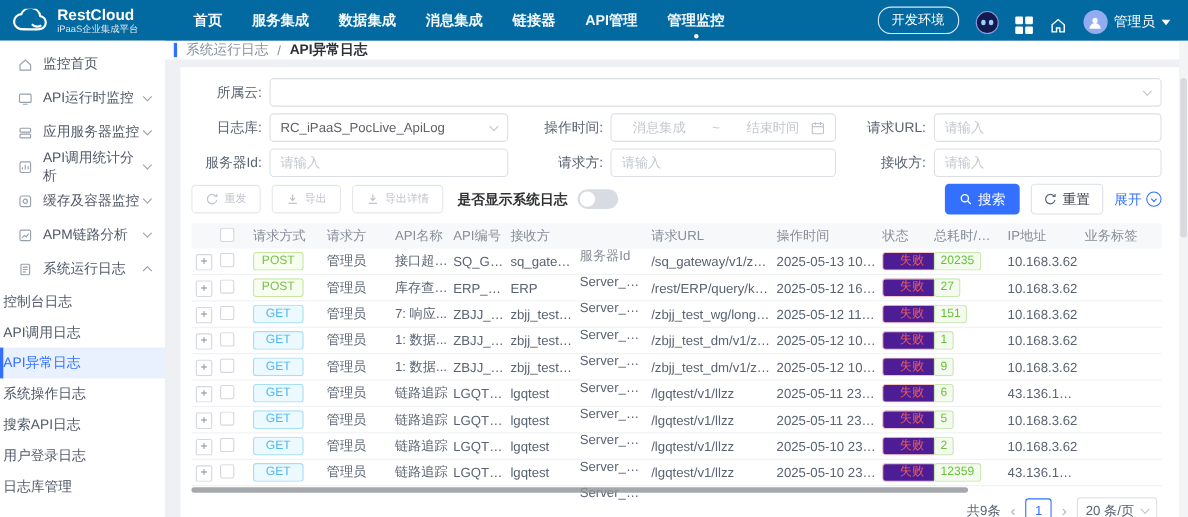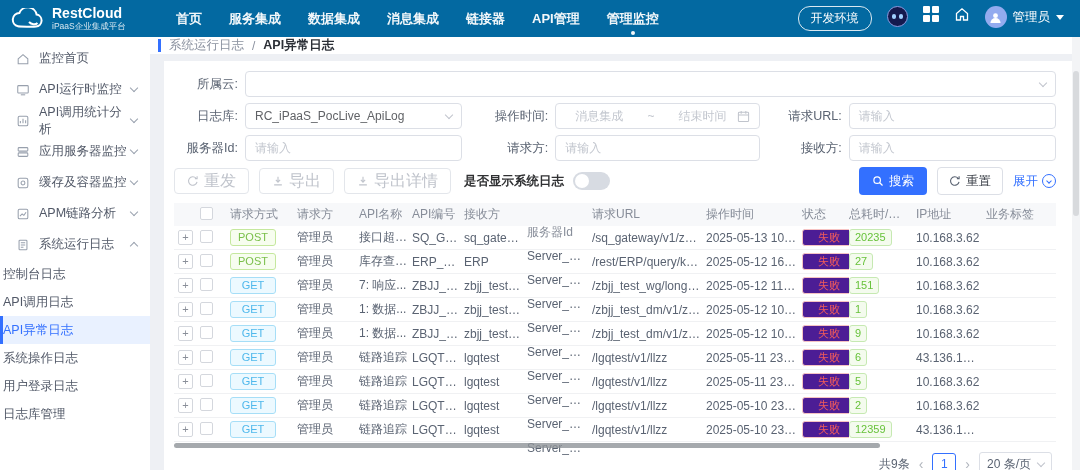--- a/index.html
+++ b/index.html
@@ -11,21 +11,21 @@
   }
   
   .topbar { height:37px; background:#0369a1; display:flex; align-items:center; color:#fff; padding:0 16px 0 10px; }
   .logo { display:flex; align-items:center; gap:8px; width:152px; }
   .logo svg { flex:none; }
   .logo-text .name { font-size:14px; font-weight:bold; line-height:15px; }
   .logo-text .sub { font-size:8.5px; opacity:.85; line-height:10px; }
   .nav-menu { display:flex; gap:27px; margin-left:14px; font-size:13px; }
   .nav-item { position:relative; cursor:pointer; opacity:.95; padding:11px 0; font-weight:bold; }
   .nav-dot { position:absolute; left:50%; bottom:4px; width:4px; height:4px; border-radius:50%; background:#fff; transform:translateX(-50%); }
-  .topbar-right { margin-left:auto; display:flex; align-items:flex-start; gap:15px; }
+  .topbar-right { margin-left:auto; display:flex; align-items:flex-end; gap:15px; }
   .env-btn { border:1px solid rgba(255,255,255,.85); border-radius:12px; padding:3px 12px; font-size:12px; cursor:pointer; }
   .robot-icon { width:21px; height:21px; border-radius:50%; background:#141a4e; border:1px solid #8e9ae0; display:flex; align-items:center; justify-content:center; gap:3px; cursor:pointer; }
   .robot-icon i { width:4px; height:5px; border-radius:2px; background:#9fd0ff; }
   .grid-icon { display:grid; grid-template-columns:7px 7px; grid-gap:2px; cursor:pointer; }
   .grid-icon i { width:7px; height:7px; background:#fff; border-radius:1px; }
   .avatar { width:22px; height:22px; border-radius:50%; background:#93abef; display:flex; align-items:center; justify-content:center; }
   .user { display:flex; align-items:center; gap:6px; font-size:12.5px; cursor:pointer; }
   .caret-down { width:0; height:0; border-left:4px solid transparent; border-right:4px solid transparent; border-top:5px solid #fff; }
   
   .layout { display:flex; height:433px; }
@@ -54,21 +54,21 @@
   .w2 { width:224px; }
   .w3 { width:227px; }
   .lbl2 { width:76px; margin-left:10px; }
   .lbl3 { width:64px; margin-left:18px; }
   .sel-caret { margin-left:auto; width:6px; height:6px; border-right:1.2px solid #c0c4cc; border-bottom:1.2px solid #c0c4cc; transform:rotate(45deg); margin-top:-3px; }
   .range-sep { color:#c3c7cf; margin:0 14px; }
   .range-start,.range-end { flex:1; text-align:center; }
   .cal-icon { margin-left:auto; display:flex; }
   
   .toolbar { display:flex; align-items:center; margin:3px 0 8px; }
-  .tb-btn { height:26px; padding:0 12px; border:1px solid #e3e6eb; border-radius:4px; background:#fff; color:#c0c4cc; font-size:16px; display:flex; align-items:center; gap:5px; margin-right:10px; cursor:not-allowed; }
+  .tb-btn { height:26px; padding:0 12px; border:1px solid #e3e6eb; border-radius:4px; background:#fff; color:#c0c4cc; font-size:10px; display:flex; align-items:center; gap:5px; margin-right:10px; cursor:not-allowed; }
   .toggle-label { font-weight:bold; color:#303133; font-size:12.5px; margin:0 9px 0 3px; }
   .toggle { width:37px; height:18px; border-radius:9px; background:#d7dbe2; position:relative; cursor:pointer; flex:none; }
   .toggle i { position:absolute; width:14px; height:14px; background:#fff; border-radius:50%; top:2px; left:2px; }
   .tb-right { margin-left:auto; display:flex; align-items:center; gap:10px; }
   .search-btn { background:#3370ff; color:#fff; border:none; height:28px; padding:0 13px; border-radius:4px; font-size:12.5px; display:flex; align-items:center; gap:5px; cursor:pointer; }
   .reset-btn { background:#fff; border:1px solid #dcdfe6; height:28px; padding:0 11px; border-radius:4px; color:#3a3f47; font-size:12.5px; display:flex; align-items:center; gap:5px; cursor:pointer; }
   .expand-link { color:#3370ff; font-size:12.5px; display:flex; align-items:center; gap:4px; cursor:pointer; }
   .circ { width:14px; height:14px; border:1px solid #3370ff; border-radius:50%; position:relative; }
   .circ i { position:absolute; left:4px; top:3.5px; width:4px; height:4px; border-right:1.2px solid #3370ff; border-bottom:1.2px solid #3370ff; transform:rotate(45deg); }
   
@@ -170,35 +170,35 @@
             <rect x="2" y="3" width="12" height="8.5" rx="1"></rect>
             <path d="M5.5 13.5h5"></path>
           </svg>
         </span>
         <span>API运行时监控</span>
         <span class="chev "></span>
       </div>
       <div class="side-item">
         <span class="icon">
           <svg width="14" height="14" viewBox="0 0 16 16" fill="none" stroke="#98a0ad" stroke-width="1.2">
+            <rect x="2.5" y="3" width="11" height="4" rx="1"></rect>
+            <rect x="2.5" y="9" width="11" height="4" rx="1"></rect>
+          </svg>
+        </span>
+        <span>应用服务器监控</span>
+        <span class="chev "></span>
+      </div>
+      <div class="side-item">
+        <span class="icon">
+          <svg width="14" height="14" viewBox="0 0 16 16" fill="none" stroke="#98a0ad" stroke-width="1.2">
             <rect x="2.5" y="2.5" width="11" height="11" rx="1.5"></rect>
             <path d="M5 10.5V8M8 10.5V5.5M11 10.5V7"></path>
           </svg>
         </span>
         <span>API调用统计分析</span>
-        <span class="chev "></span>
-      </div>
-      <div class="side-item">
-        <span class="icon">
-          <svg width="14" height="14" viewBox="0 0 16 16" fill="none" stroke="#98a0ad" stroke-width="1.2">
-            <rect x="2.5" y="3" width="11" height="4" rx="1"></rect>
-            <rect x="2.5" y="9" width="11" height="4" rx="1"></rect>
-          </svg>
-        </span>
-        <span>应用服务器监控</span>
         <span class="chev "></span>
       </div>
       <div class="side-item">
         <span class="icon">
           <svg width="14" height="14" viewBox="0 0 16 16" fill="none" stroke="#98a0ad" stroke-width="1.2">
             <rect x="2.5" y="2.5" width="11" height="11" rx="2"></rect>
             <circle cx="8" cy="8" r="2.2"></circle>
           </svg>
         </span>
         <span>缓存及容器监控</span>
@@ -221,20 +221,21 @@
             <path d="M5.5 5.5h5M5.5 8h5M5.5 10.5h3"></path>
           </svg>
         </span>
         <span>系统运行日志</span>
         <span class="chev up"></span>
       </div>
       <div class="sub-item">控制台日志</div>
       <div class="sub-item">API调用日志</div>
       <div class="sub-item active">API异常日志</div>
       <div class="sub-item">系统操作日志</div>
+      <div class="sub-item">搜索API日志</div>
       <div class="sub-item">用户登录日志</div>
       <div class="sub-item">日志库管理</div>
     </div>
 
   <div class="main">
     <div class="breadcrumb">
       <span class="bc-bar"></span>
       <span class="bc-parent">系统运行日志</span>
       <span class="bc-sep">/</span>
       <span class="bc-current">API异常日志</span>

